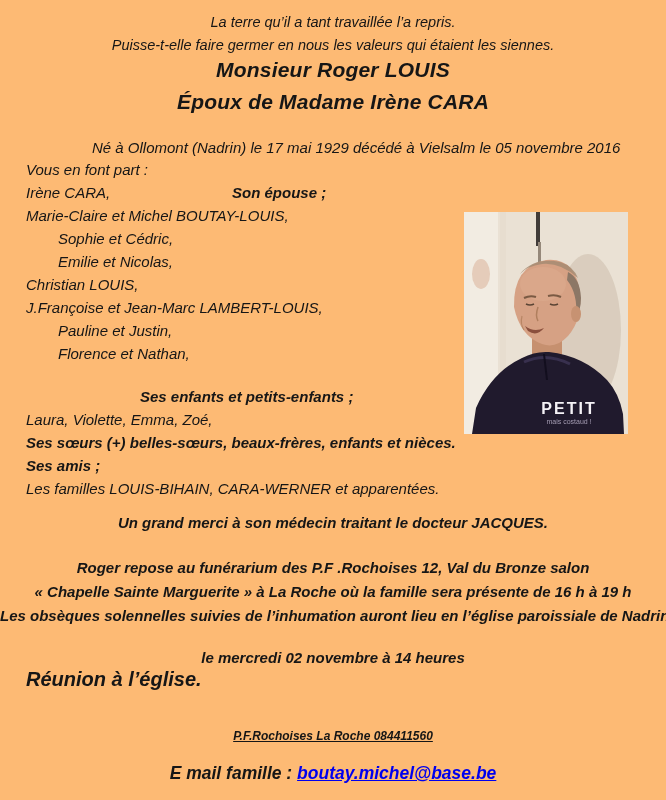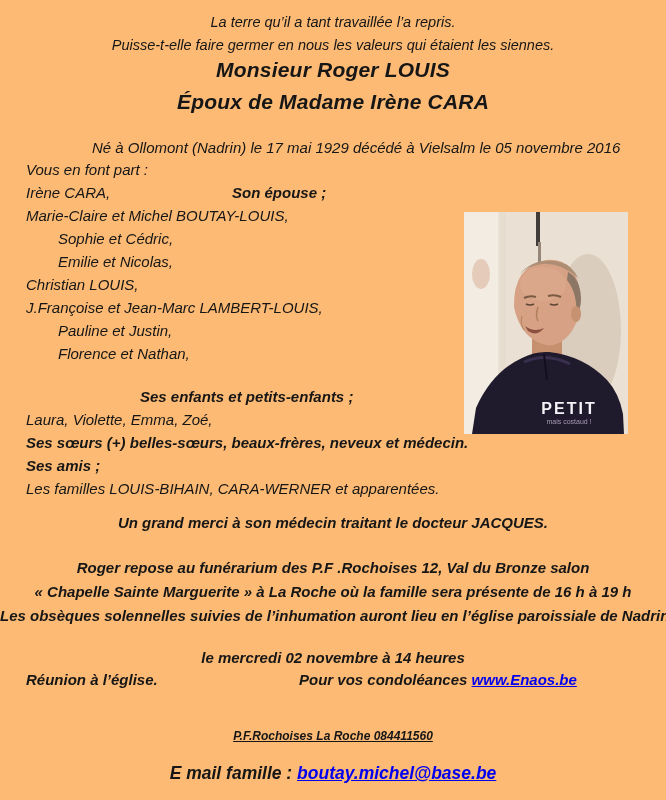--- a/index.html
+++ b/index.html
@@ -33,21 +33,21 @@
     position: absolute;
     left: 464px;
     top: 212px;
     width: 164px;
     height: 222px;
   }
   .photo svg { display: block; }
 
   a.doc-link { color: #0000ee; text-decoration: underline; font-weight: bold; cursor: pointer; }
 
-  .reunion-row { position: absolute; top: 668px; left: 0; width: 100%; height: 23px; line-height: 23px; font-size: 15px; font-weight: bold; }
+  .reunion-row { position: absolute; top: 668px; left: 0; width: 100%; height: 23px; line-height: 23px; font-size: 20px; font-weight: bold; }
   .reunion-left { position: absolute; left: 26px; top: 0; }
   .condolences { position: absolute; left: 299px; top: 0; }
 
   .footer-home { font-size: 12px; font-weight: bold; text-decoration: underline; line-height: 18px; }
   .email-line { font-size: 17.5px; font-weight: bold; line-height: 24px; }
 </style>
 </head>
 <body>
 
 <div class="page">
@@ -68,21 +68,21 @@
   <div class="fam-line indent-0"><span>Irène CARA,</span><span class="role">Son épouse ;</span></div>
       <div class="fam-line indent-0"><span>Marie-Claire et Michel BOUTAY-LOUIS,</span></div>
       <div class="fam-line indent-1"><span>Sophie et Cédric,</span></div>
       <div class="fam-line indent-1"><span>Emilie et Nicolas,</span></div>
       <div class="fam-line indent-0"><span>Christian LOUIS,</span></div>
       <div class="fam-line indent-0"><span>J.Françoise et Jean-Marc LAMBERT-LOUIS,</span></div>
       <div class="fam-line indent-1"><span>Pauline et Justin,</span></div>
       <div class="fam-line indent-1"><span>Florence et Nathan,</span></div>
       <div class="fam-line indent-2 bold"><span>Ses enfants et petits-enfants ;</span></div>
       <div class="fam-line indent-0"><span>Laura, Violette, Emma, Zoé,</span></div>
-      <div class="fam-line indent-0 bold"><span>Ses sœurs (+) belles-sœurs, beaux-frères, neveux et médecin.</span></div>
+      <div class="fam-line indent-0 bold"><span>Ses sœurs (+) belles-sœurs, beaux-frères, enfants et nièces.</span></div>
       <div class="fam-line indent-0 bold"><span>Ses amis ;</span></div>
       <div class="fam-line indent-0"><span>Les familles LOUIS-BIHAIN, CARA-WERNER et apparentées.</span></div>
     </div>
 
   <div class="photo">
     <svg viewBox="0 0 164 222" width="164" height="222">
       <rect width="164" height="222" fill="#eae1d4"></rect>
       <rect x="0" y="0" width="36" height="222" fill="#f2ece2"></rect>
       <rect x="34" y="0" width="8" height="222" fill="#e4dacb" opacity="0.6"></rect>
       <ellipse cx="17" cy="62" rx="9" ry="15" fill="#d8ab91" opacity="0.5"></ellipse>
@@ -113,23 +113,20 @@
   <div class="line centered body-text bold" style="top: 511px;">Un grand merci à son médecin traitant le docteur JACQUES.</div>
 
   <div class="line centered body-text bold" style="top: 556px;">Roger repose au funérarium des P.F .Rochoises 12, Val du Bronze salon</div>
   <div class="line centered body-text bold" style="top: 580px;">« Chapelle Sainte Marguerite » à La Roche où la famille sera présente de 16 h à 19 h</div>
 
   <div class="line centered body-text bold" style="top: 604px;">Les obsèques solennelles suivies de l’inhumation auront lieu en l’église paroissiale de Nadrin</div>
   <div class="line centered body-text bold" style="top: 646px;">le mercredi 02 novembre à 14 heures</div>
 
   <div class="reunion-row">
     <span class="reunion-left">Réunion à l’église.</span>
-    <span class="condolences">
-      <span>Pour vos condoléances </span><a class="doc-link">www.Enaos.be</a>
-    </span>
   </div>
 
   <div class="line centered footer-home" style="top: 727px;">P.F.Rochoises La Roche 084411560</div>
 
   <div class="line centered email-line" style="top: 761px;">
     <span>E mail famille : </span><a class="doc-link">boutay.michel@base.be</a>
   </div>
 
 </div>
 

